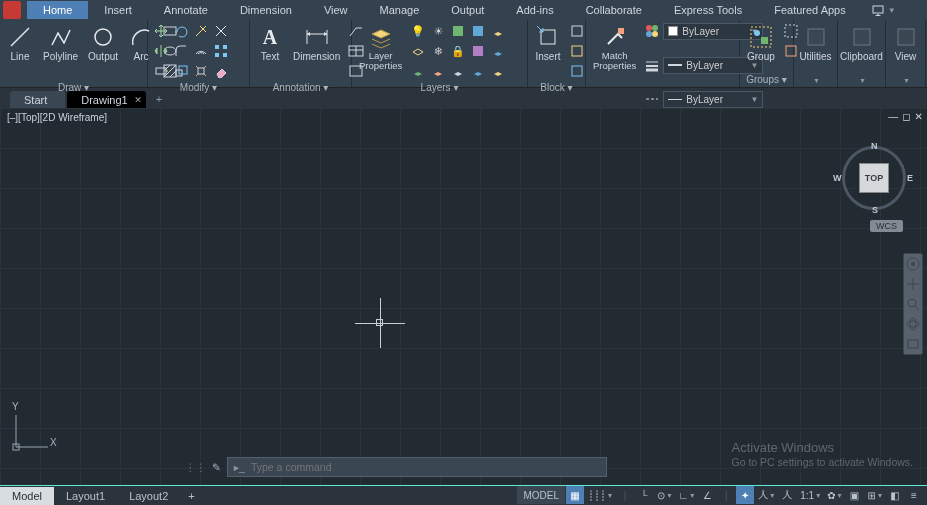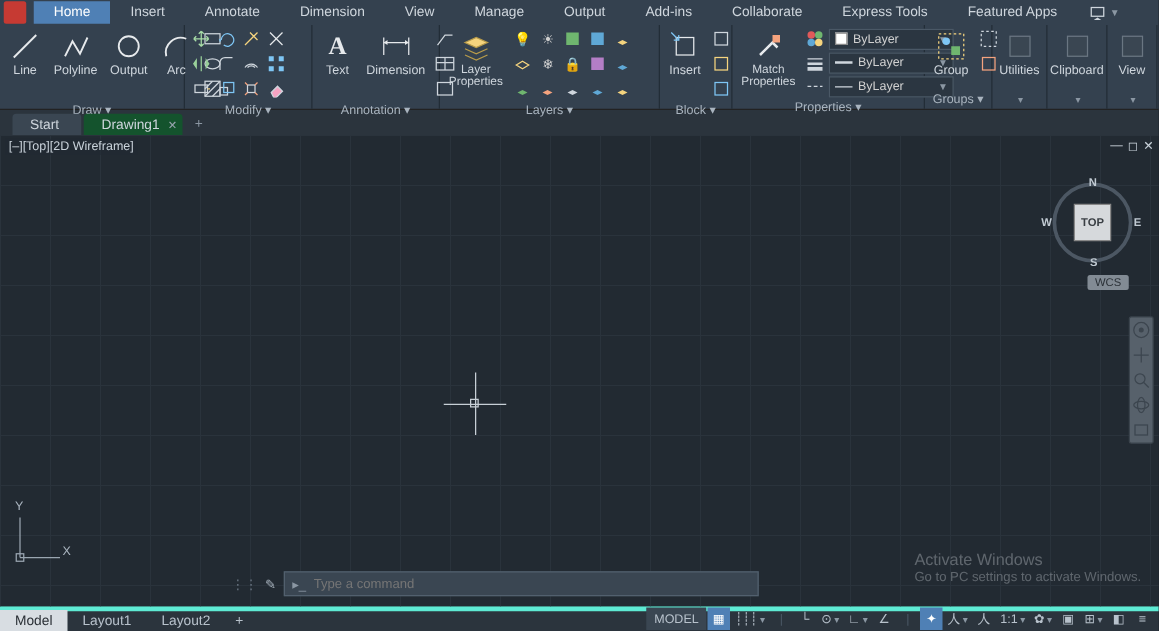--- a/index.html
+++ b/index.html
@@ -14,21 +14,21 @@
 .panel{border-right:1px solid #222d37;display:flex;flex-direction:column;justify-content:space-between;padding:2px 4px 0 4px}
 .panel-body{display:flex;gap:4px;align-items:flex-start;flex:1}
 .panel-title{text-align:center;font-size:10px;color:#a9b4bf;padding:2px 0;cursor:pointer}
 .vbtn{display:flex;flex-direction:column;align-items:center;gap:1px;padding:2px 3px;cursor:pointer;font-size:10px;color:#cfd6dd}
 .vbtn .ic{width:26px;height:26px;display:flex;align-items:center;justify-content:center}
 .smallgrid{display:grid;grid-template-columns:repeat(4,18px);grid-auto-rows:18px;gap:2px}
 .sicon{width:18px;height:18px;display:flex;align-items:center;justify-content:center;cursor:pointer}
 .bylayer{display:flex;align-items:center;gap:4px;background:#2b3641;border:1px solid #4a5866;height:17px;padding:0 4px;font-size:10px;width:100px}
 .filetabs{height:20px;background:#2b343d;display:flex;align-items:flex-end;padding-left:10px;gap:2px;font-size:11px}
 .ftab{background:#3a4652;padding:3px 18px 2px 14px;border-radius:3px 3px 0 0;color:#cfd6dd;cursor:pointer;position:relative}
-.ftab.active{background:#14532d}
+.ftab.active{background:#000000}
 .ftab .x{position:absolute;right:4px;top:4px;font-size:9px;color:#99a4af}
 .ftab.plus{padding:3px 8px;background:transparent;color:#8b97a3}
 .viewport{position:relative;height:377px;background:#222a32;background-image:linear-gradient(#2a333c 1px,transparent 1px),linear-gradient(90deg,#2a333c 1px,transparent 1px);background-size:40px 40px}
 .viewlabel{position:absolute;left:4px;top:3px;font-size:10px;color:#c9d2da;background:rgba(34,42,50,.6);padding:1px 3px}
 .windowctrl{position:absolute;right:4px;top:3px;display:flex;gap:4px;font-size:10px;color:#c9d2da}
 .windowctrl span{cursor:pointer}
 .crosshair{position:absolute;left:380px;top:215px;pointer-events:none}
 .crosshair .h{position:absolute;width:50px;height:1px;background:#c7cfd6;left:-25px;top:0}
 .crosshair .v{position:absolute;width:1px;height:50px;background:#c7cfd6;left:0;top:-25px}
 .crosshair .box{position:absolute;width:7px;height:7px;border:1px solid #c7cfd6;left:-4px;top:-4px}
@@ -39,21 +39,21 @@
 .viewcube .face{width:28px;height:28px;background:#d6d9dc;color:#3a3f44;font-size:9px;display:flex;align-items:center;justify-content:center;font-weight:bold;box-shadow:0 0 0 1px #888}
 .viewcube .dir{position:absolute;font-size:9px;color:#c1cad2;font-weight:bold}
 .wcs{position:absolute;right:24px;top:112px;background:#828b94;color:#2a3036;font-size:9px;padding:1px 6px;border-radius:2px}
 .navbar{position:absolute;right:4px;top:145px;width:20px;background:#57616b;border:1px solid #3b444d;border-radius:2px;display:flex;flex-direction:column;align-items:center;padding:3px 0;gap:6px}
 .navbar div{width:14px;height:14px;cursor:pointer;opacity:.65}
 .cmdline{position:absolute;left:185px;bottom:8px;right:5px;height:20px;display:flex;align-items:center;gap:6px;font-size:10.5px;color:#8b97a3}
 .cmdline .inputarea{flex:0 0 380px;height:20px;background:#3a4652;border:1px solid #52606e;display:flex;align-items:center;padding:0 6px;gap:6px}
 .cmdline .inputarea input{flex:1;background:transparent;border:none;outline:none;color:#a6b1bc;font-size:10.5px;}
 .watermark{position:absolute;right:14px;bottom:15px;text-align:left;color:rgba(210,216,222,.35);font-size:13px;line-height:15px;pointer-events:none}
 .watermark .l2{font-size:10.5px}
-.bottomtabs{height:20px;background:#2b343d;display:flex;align-items:center;font-size:11px;border-top:4px solid #5eead4}
+.bottomtabs{height:20px;background:#2b343d;display:flex;align-items:flex-end;font-size:11px;border-top:1px solid #5eead4}
 .btab{padding:3px 12px;color:#b8c2cc;cursor:pointer}
 .btab.active{background:#d8dde2;color:#2a2f35}
 .statusbar{position:absolute;right:0;bottom:0;height:20px;display:flex;align-items:center;gap:1px;padding-right:4px}
 .sbtn{height:18px;min-width:18px;padding:0 3px;display:flex;align-items:center;justify-content:center;font-size:10px;color:#b8c2cc;cursor:pointer}
 .sbtn.on{background:#4f80b5;color:#fff}
 .sbtn.txt{background:#3a4652;padding:0 6px}
 .tri{font-size:8px;margin-left:2px;color:#8b97a3}
 </style>
 </head>
 <body>
@@ -382,21 +382,21 @@
       <div class="vbtn">
           <div class="ic">
             <svg width="26" height="26">
               <path d="M6 20L16 10l4 4" fill="none" stroke="#e6e9ec" stroke-width="2"></path>
               <rect x="16" y="4" width="6" height="6" fill="#f5a37e"></rect>
             </svg>
           </div>
           <span style="white-space:pre-line;text-align:center;font-size:9.5px;line-height:10px">Match
 Properties</span>
         </div>
-      <div style="display:flex;flex-direction:column;gap:1px">
+      <div style="display:flex;flex-direction:column;gap:16px">
         <div style="display:flex;gap:2px;align-items:center">
             <div class="sicon">
               <svg width="14" height="14">
                 <circle cx="4" cy="4" r="3" fill="#e05a5a"></circle>
                 <circle cx="10" cy="4" r="3" fill="#6fb66f"></circle>
                 <circle cx="4" cy="10" r="3" fill="#5fa8d6"></circle>
                 <circle cx="10" cy="10" r="3" fill="#f5d47e"></circle>
               </svg>
             </div>
             <div class="bylayer">

